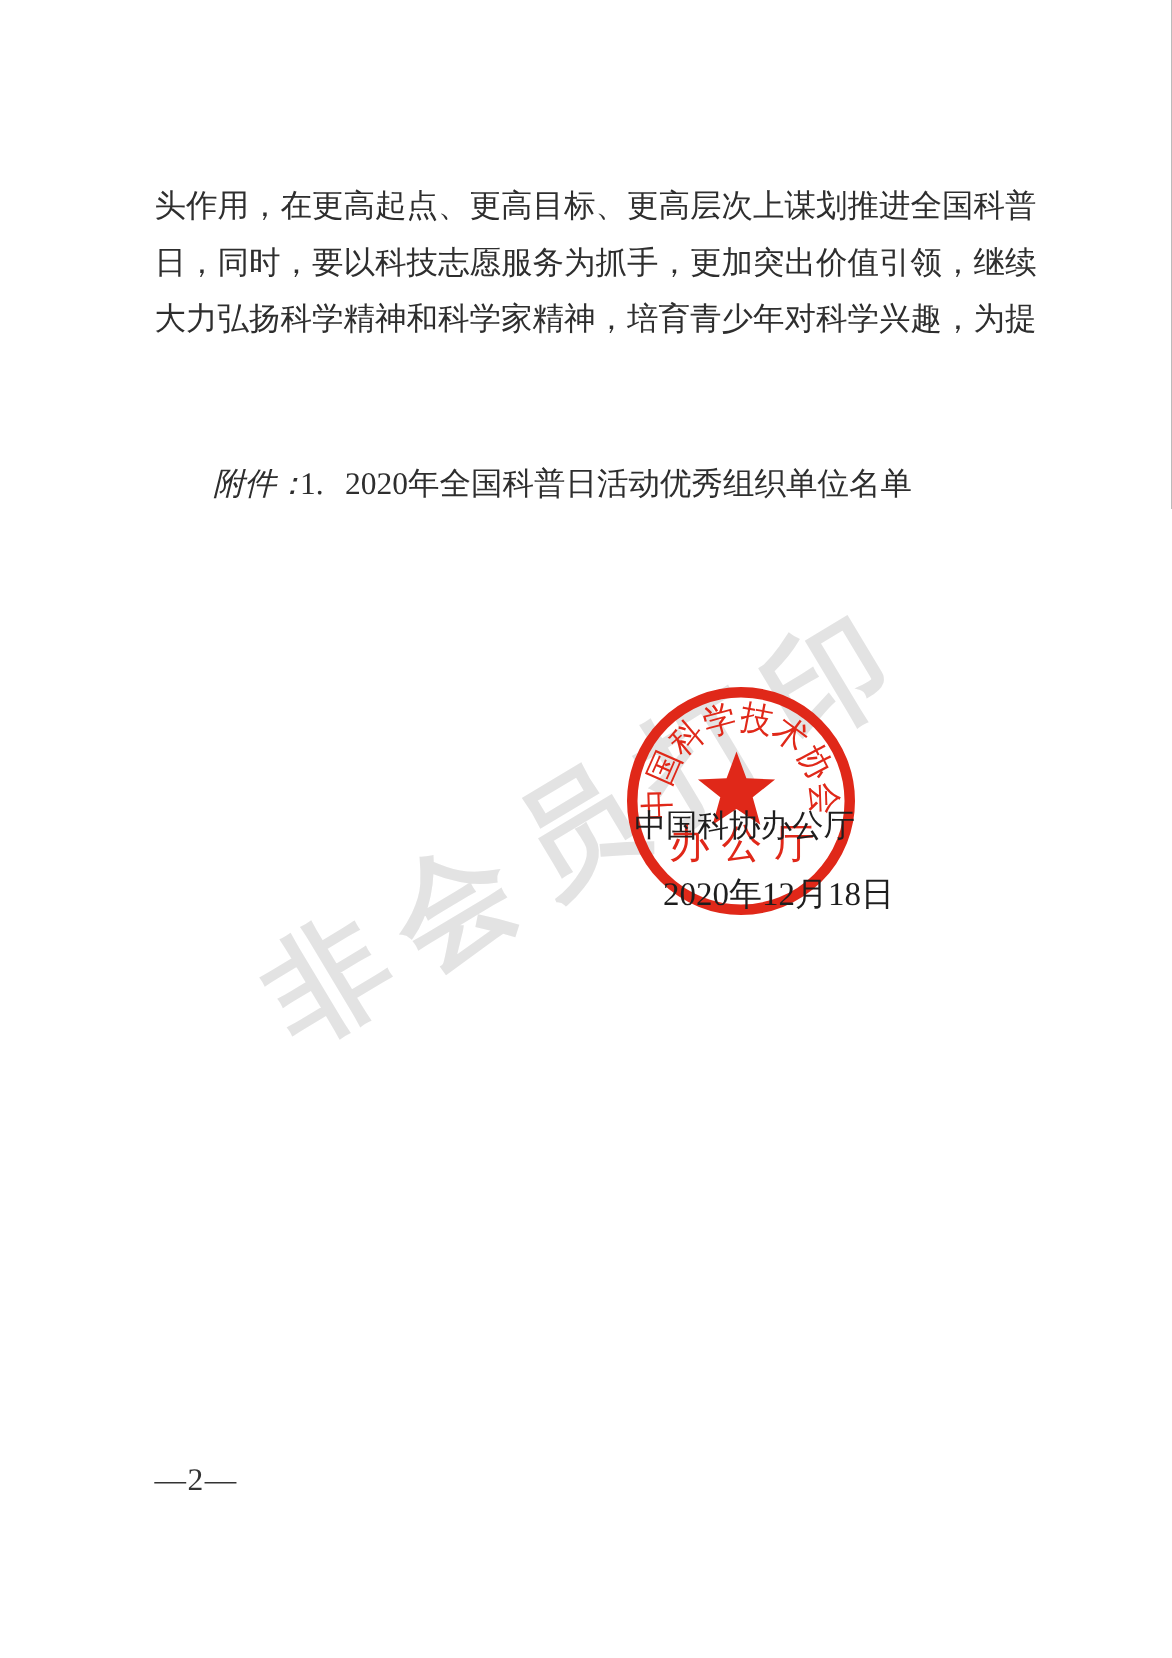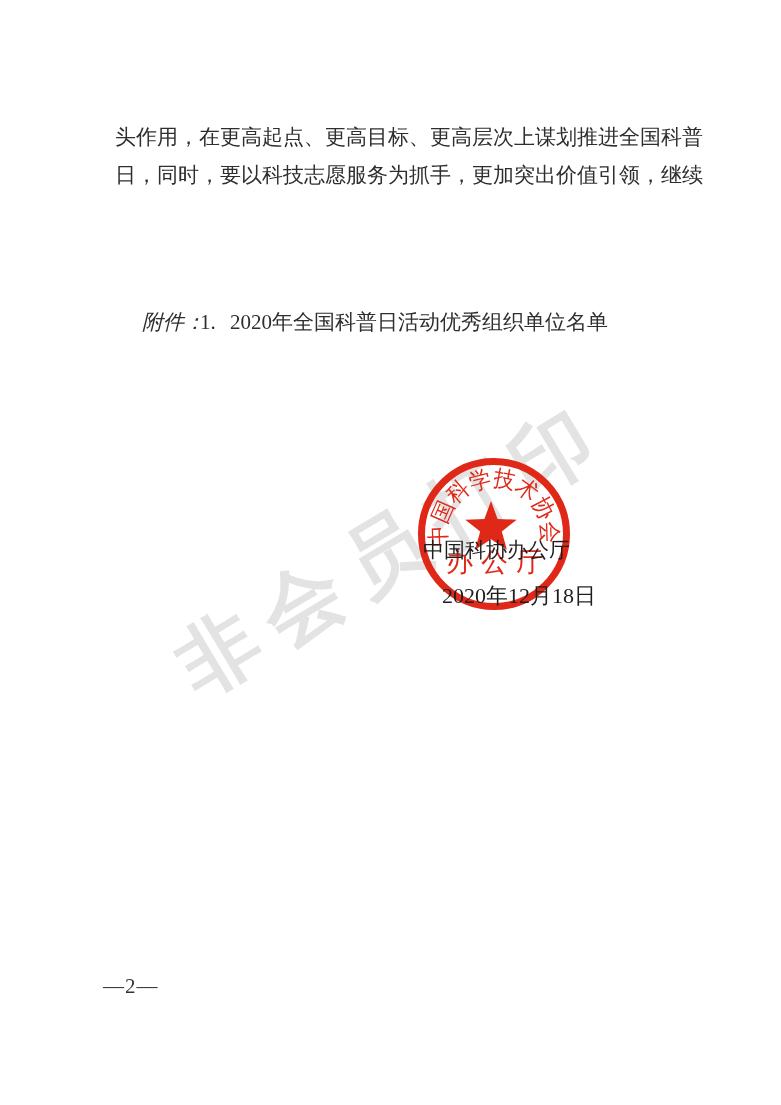--- a/index.html
+++ b/index.html
@@ -19,21 +19,21 @@
     color:#e3e3e3; white-space:nowrap;
     z-index:1; font-weight:bold;
     user-select:none;
   }
   
   .body-text {
     position:absolute; left:103px; top:119px; width:600px;
     z-index:3; color:#2e2e2e;
     font-size:21px; line-height:37.5px;
   }
-  .body-line { white-space:nowrap;margin-left:12px; }
+  .body-line { white-space:nowrap; }
   
   .attach-row {
     position:absolute; z-index:3; color:#2e2e2e;
     font-size:21px; white-space:nowrap;
   }
   .attach-row.r1 { left:142px; top:308px; }
   .attach-row.r2 { left:200px; top:350px; }
   .attach-row.r3 { left:200px; top:390px; }
   .attach-label { display:inline-block; width:58px;font-style:italic; }
   .attach-num   { display:inline-block; width:30px; }
@@ -61,20 +61,21 @@
 </head>
 <body>
 
 <div class="page">
 
   <div class="watermark">非会员打印</div>
 
   <div class="body-text">
     <div class="body-line">头作用，在更高起点、更高目标、更高层次上谋划推进全国科普</div>
     <div class="body-line">日，同时，要以科技志愿服务为抓手，更加突出价值引领，继续</div>
+    <div class="body-line">大力弘扬科学精神和科学家精神，培育青少年对科学兴趣，为提</div>
   </div>
 
   <div class="attach-row r1">
     <span class="attach-label">附件：</span><span class="attach-num">1.</span><span class="attach-text">2020年全国科普日活动优秀组织单位名单</span>
   </div>
 
   <svg class="seal" width="220" height="220" viewBox="0 0 220 220">
     <circle cx="110" cy="110" r="72.5" fill="none" stroke="#e02819" stroke-width="7"></circle>
     <path id="sealArc" d="M 63.6 122.4 A 48 48 0 1 1 156.4 122.4" fill="none"></path>
     <text font-size="23" fill="#e02819">

